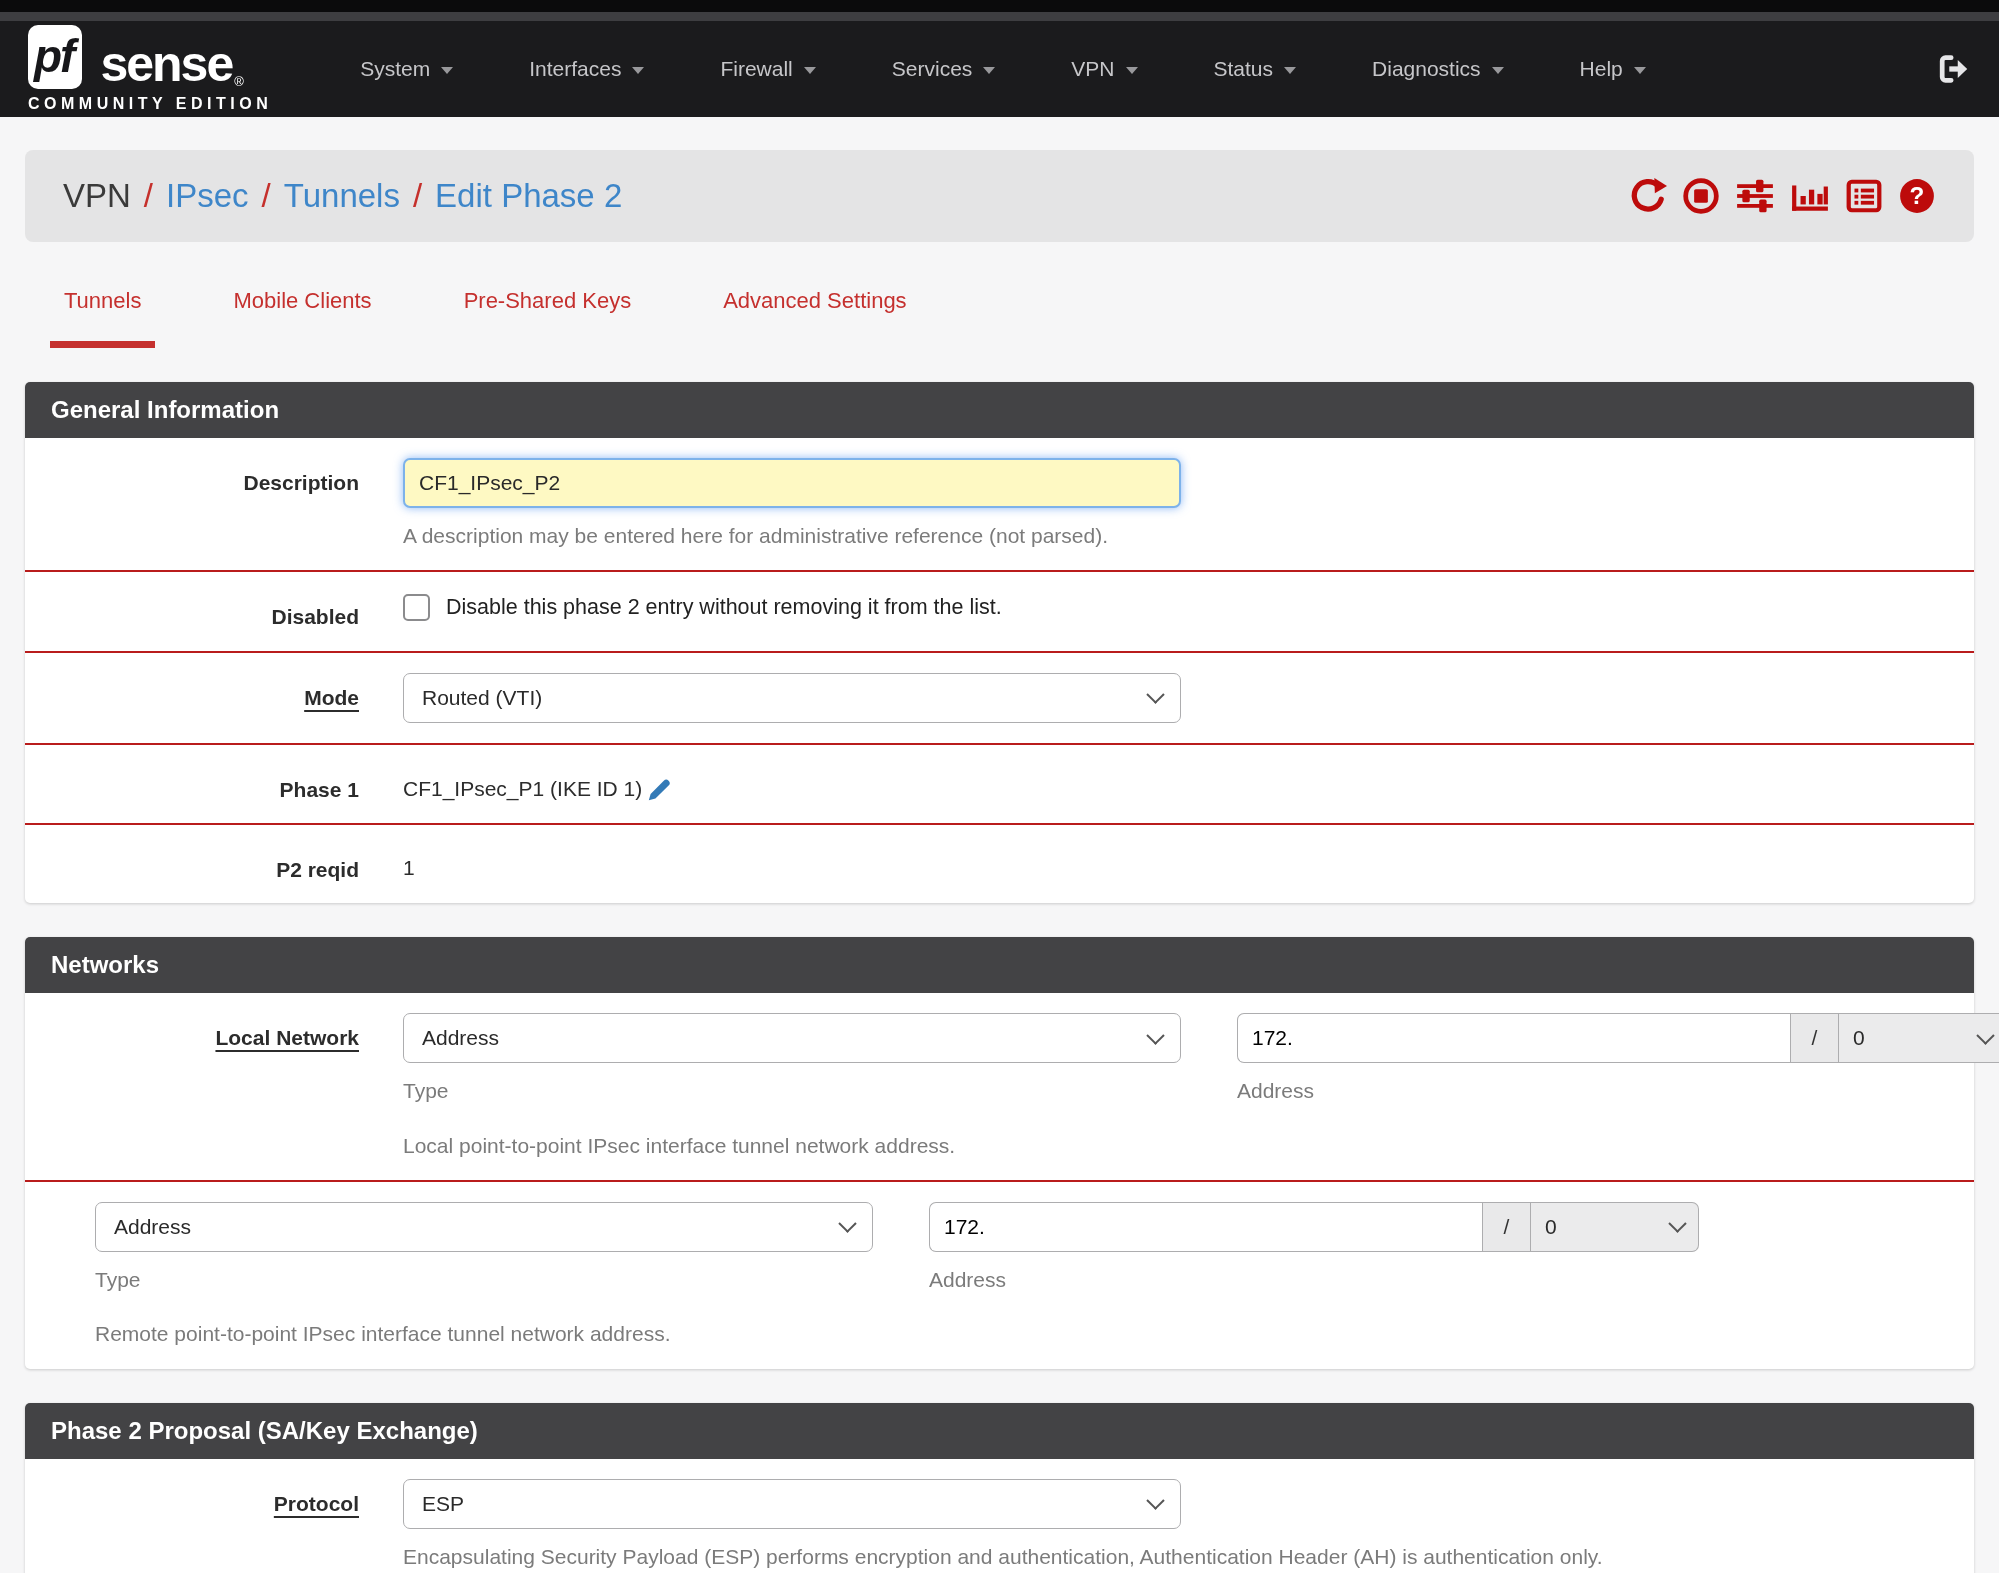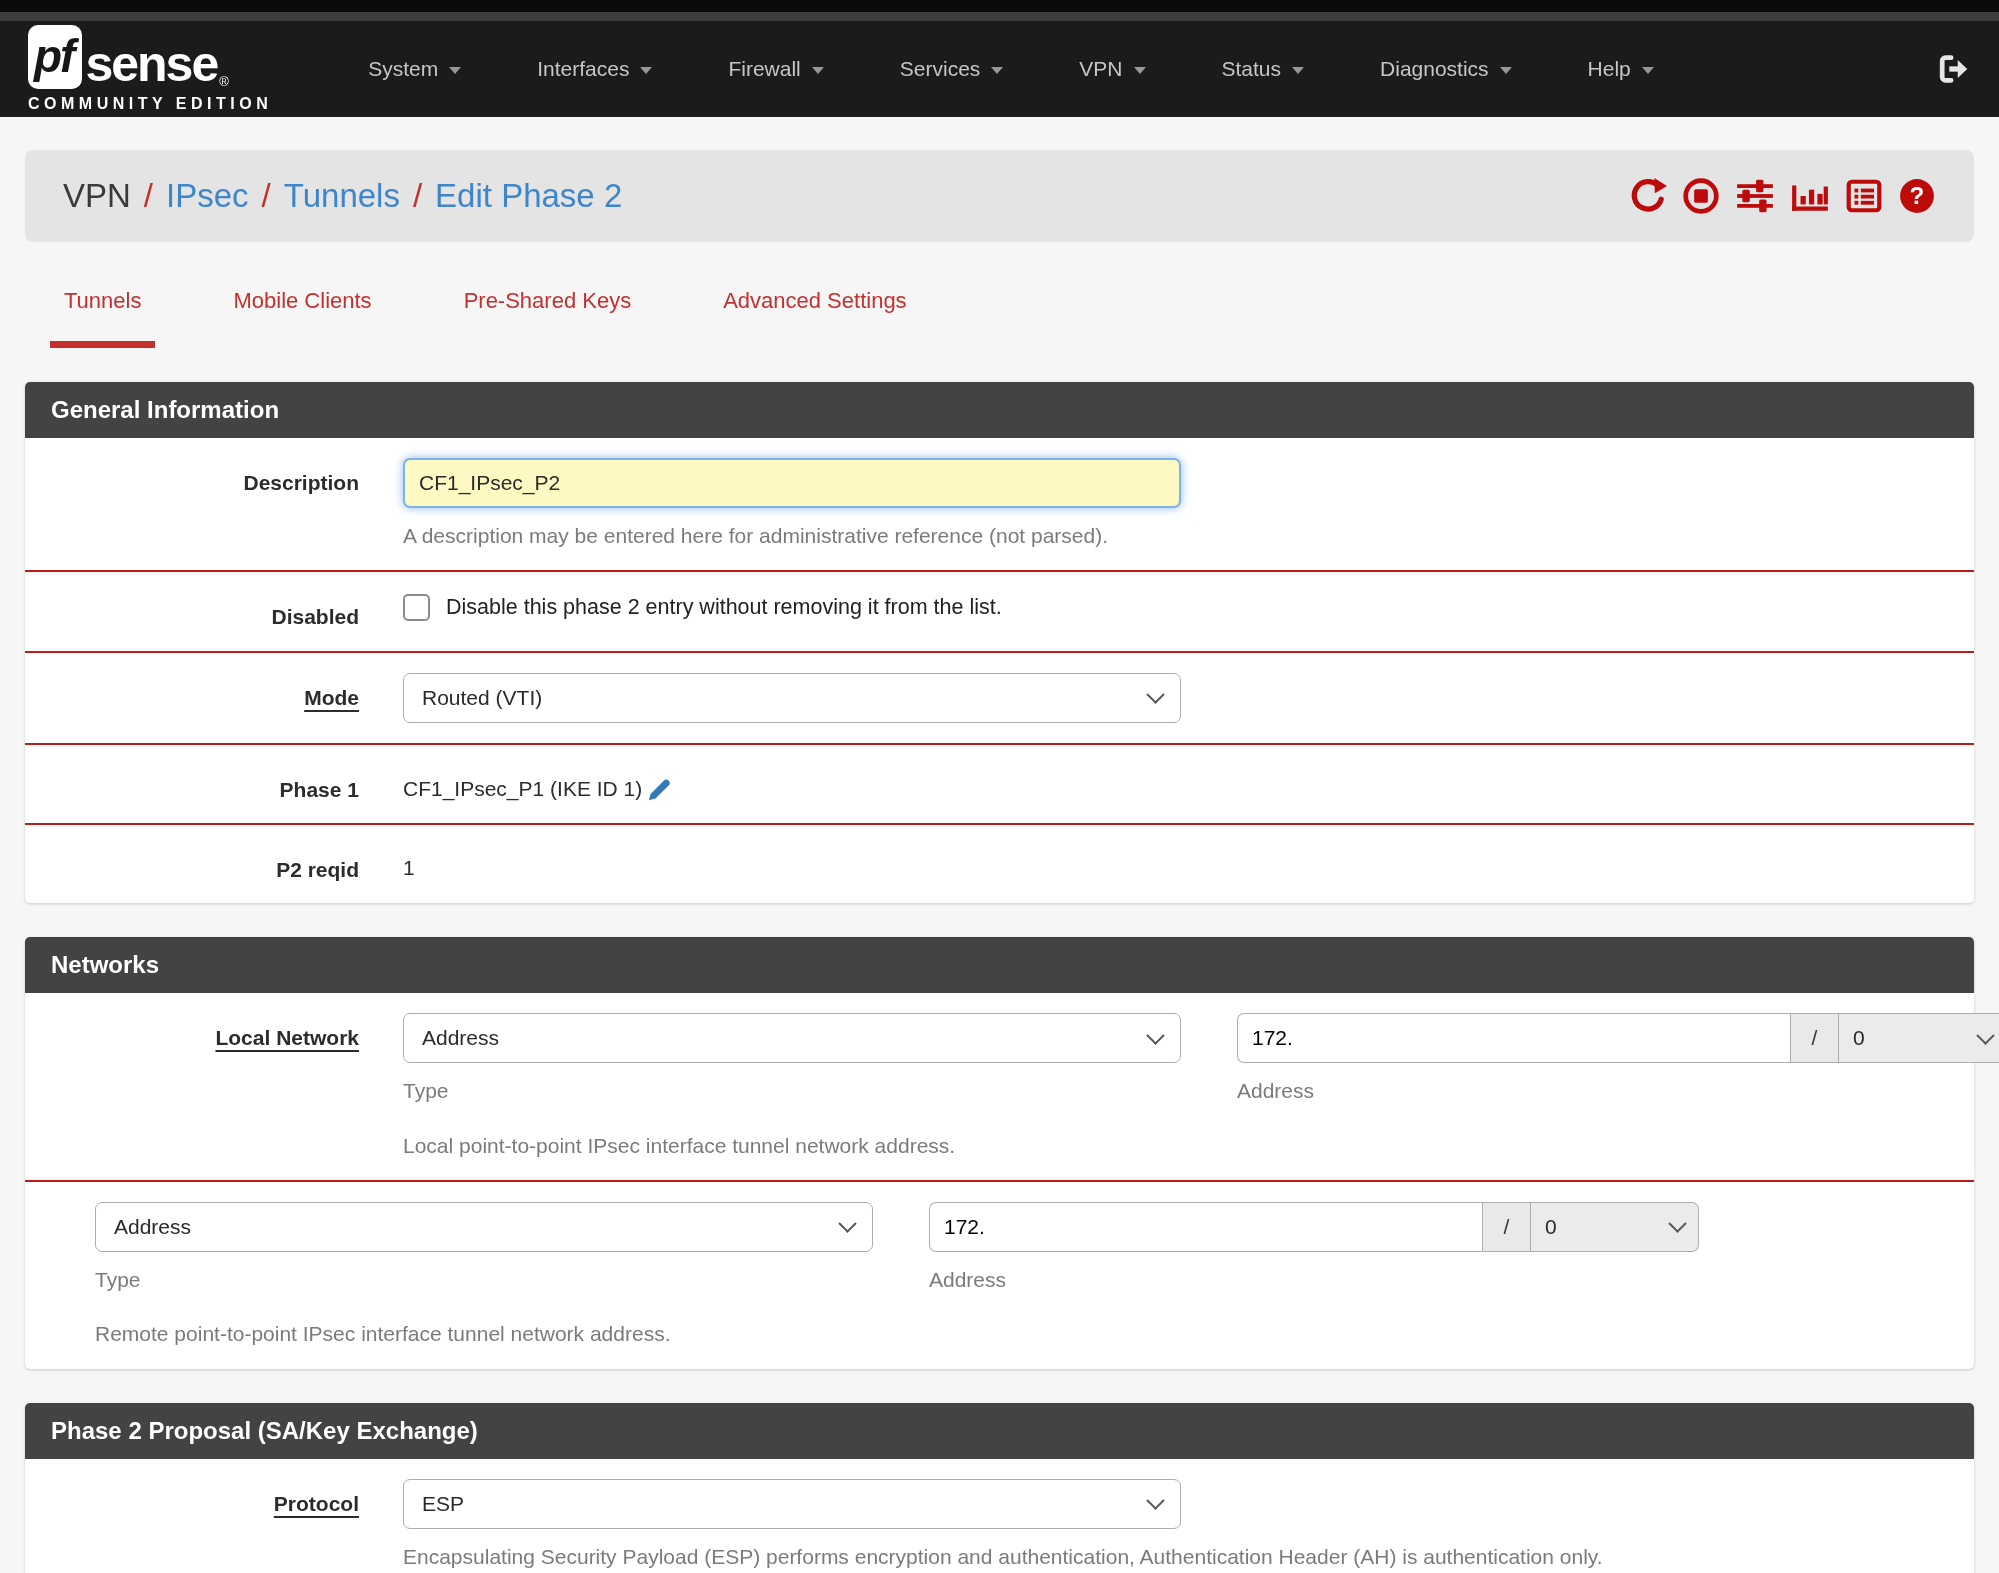--- a/index.html
+++ b/index.html
@@ -6,25 +6,25 @@
   html,body { width:1999px; height:1573px; overflow:hidden; }
   body {
     font-family: "Liberation Sans", sans-serif;
     background:#f6f6f7;
     color:#2f2f2f;
   }
   
   .strip1{height:12px;background:#0b0b0c;}
   .strip2{height:9px;background:#3e3e41;}
   
-  .navbar{height:96px;background:#1b1b1d;display:flex;align-items:center;padding:0 28px;gap:8px;}
+  .navbar{height:96px;background:#1b1b1d;display:flex;align-items:center;padding:0 28px;}
   .logo{display:flex;flex-direction:column;justify-content:center;}
   .logo-main{display:flex;align-items:flex-end;}
   .logo-pf{background:#fff;color:#17171a;font-style:italic;font-weight:bold;font-size:46px;line-height:1;padding:8px 9px 10px 6px;border-radius:10px;letter-spacing:-2px;}
-  .logo-sense{color:#fff;font-weight:bold;font-size:50px;line-height:1;letter-spacing:-2px;margin-left:3px;}
+  .logo-sense{color:#fff;font-weight:bold;font-size:50px;line-height:1;letter-spacing:-2px;margin-left:18px;}
   .logo-reg{color:#fff;font-size:13px;margin-left:2px;}
   .logo-sub{color:#fff;font-size:16px;font-weight:bold;letter-spacing:4.5px;margin-top:6px;}
   .nav-items{display:flex;list-style:none;margin-left:50px;}
   .nav-item{color:#c6c6c9;font-size:21px;padding:0 38px;display:flex;align-items:center;cursor:pointer;white-space:nowrap;}
   .caret{display:inline-block;width:0;height:0;border-left:6px solid transparent;border-right:6px solid transparent;border-top:7px solid #98989b;margin-left:11px;margin-top:3px;}
   .logout{margin-left:auto;display:flex;align-items:center;cursor:pointer;}
   
   .breadcrumb-bar{margin:33px 25px 0;background:#e4e4e5;border-radius:8px;height:92px;display:flex;align-items:center;padding:0 38px;}
   .breadcrumb{font-size:33px;display:flex;align-items:center;white-space:nowrap;}
   .crumb-root{color:#3a3a3a;}

